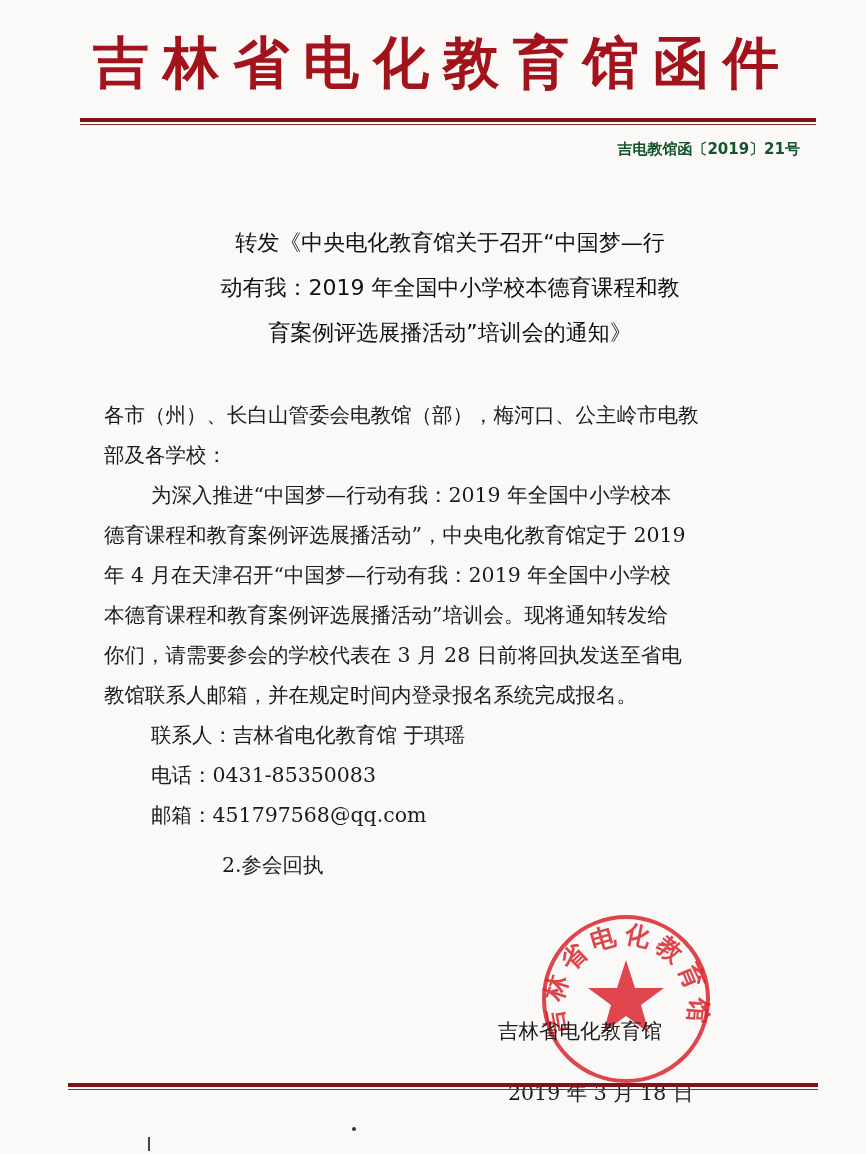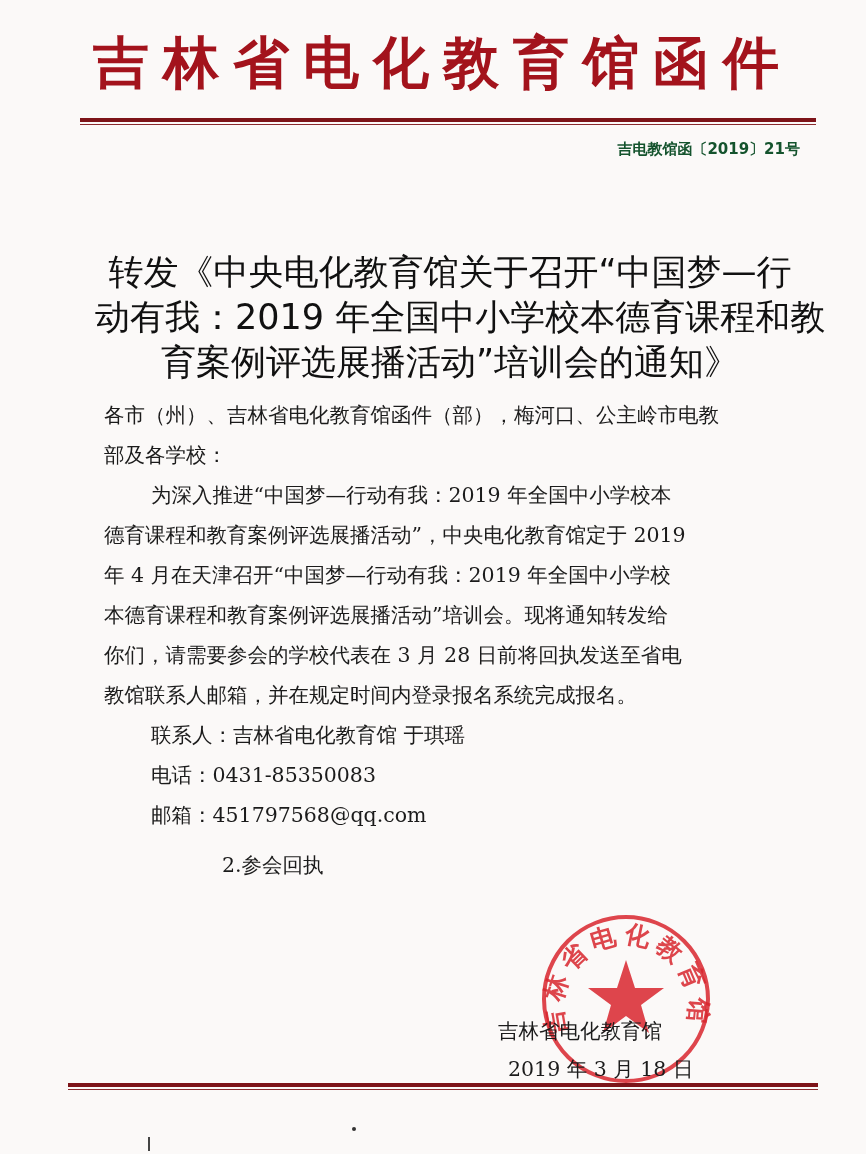--- a/index.html
+++ b/index.html
@@ -22,35 +22,35 @@
     .rule .gap { height: 2px; }
     .rule .thin { height: 1px; background: #8a2a2e; }
     .docno {
       right: 66px; top: 140px;
       font-family: "DejaVu Sans", "Liberation Sans", sans-serif;
       font-size: 15px; font-weight: bold; color: #14532d;
     }
     .title {
       left: 95px; top: 220px; width: 710px; text-align: center;
       font-family: "DejaVu Sans", "Liberation Sans", sans-serif;
-      font-size: 35px; line-height: 45px; color: #111; margin-top: 30px;
+      font-size: 22px; line-height: 45px; color: #111;
     }
     .title div { white-space: nowrap; }
     .body {
       left: 104px; top: 395px; width: 700px;
       font-size: 20.5px; line-height: 40px; color: #1b1b1b;
     }
     .body .line { white-space: nowrap; height: 40px; }
     .body .indent { padding-left: 47px; }
     .body .indent2 { padding-left: 118px; }
     .signature {
       left: 498px; top: 1012px; width: 230px;
       font-size: 20.5px; line-height: 38px; color: #1b1b1b;
     }
-    .signature .date { padding-left: 10px; }
+    .signature .date { padding-left: 10px; margin-top: 24px; }
     .seal { left: 537px; top: 910px; width: 178px; height: 178px; }
     .bottom-rule { left: 68px; top: 1083px; width: 750px; }
     .bottom-rule .thick { height: 4px; background: #7d1419; }
     .bottom-rule .gap { height: 2px; }
     .bottom-rule .thin { height: 1px; background: #8a2a2e; }
     .speck { background: #333; border-radius: 50%; }
   </style>
 </head>
 <body>
 
@@ -64,21 +64,21 @@
 
 <div class="abs docno">吉电教馆函〔2019〕21号</div>
 
 <div class="abs title">
   <div>转发《中央电化教育馆关于召开“中国梦—行</div>
   <div>动有我：2019 年全国中小学校本德育课程和教</div>
   <div>育案例评选展播活动”培训会的通知》</div>
 </div>
 
 <div class="abs body">
-  <div class="line">各市（州）、吉林省电化教育馆函件（部），梅河口、公主岭市电教</div>
+  <div class="line">各市（州）、长白山管委会电教馆（部），梅河口、公主岭市电教</div>
   <div class="line">部及各学校：</div>
   <div class="line indent">为深入推进“中国梦—行动有我：2019 年全国中小学校本</div>
   <div class="line">德育课程和教育案例评选展播活动”，中央电化教育馆定于 2019</div>
   <div class="line">年 4 月在天津召开“中国梦—行动有我：2019 年全国中小学校</div>
   <div class="line">本德育课程和教育案例评选展播活动”培训会。现将通知转发给</div>
   <div class="line">你们，请需要参会的学校代表在 3 月 28 日前将回执发送至省电</div>
   <div class="line">教馆联系人邮箱，并在规定时间内登录报名系统完成报名。</div>
   <div class="line indent">联系人：吉林省电化教育馆 于琪瑶</div>
   <div class="line indent">电话：0431-85350083</div>
   <div class="line indent">邮箱：451797568@qq.com</div>

